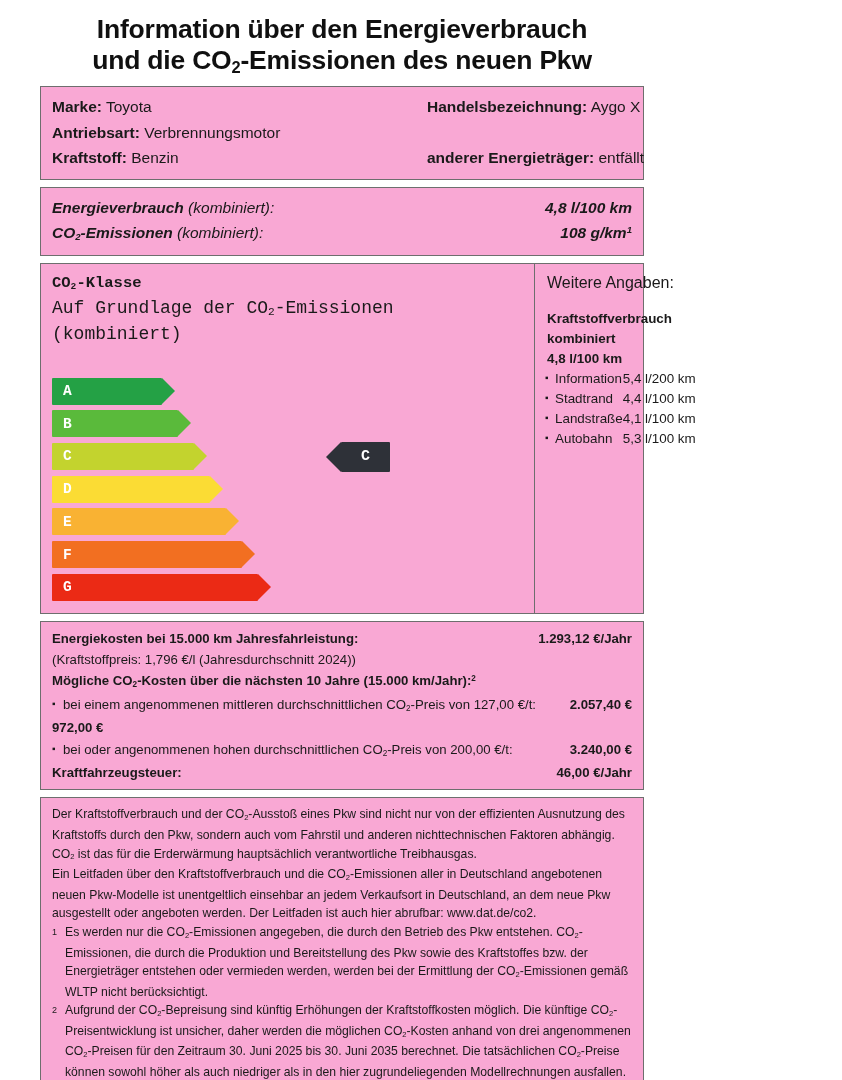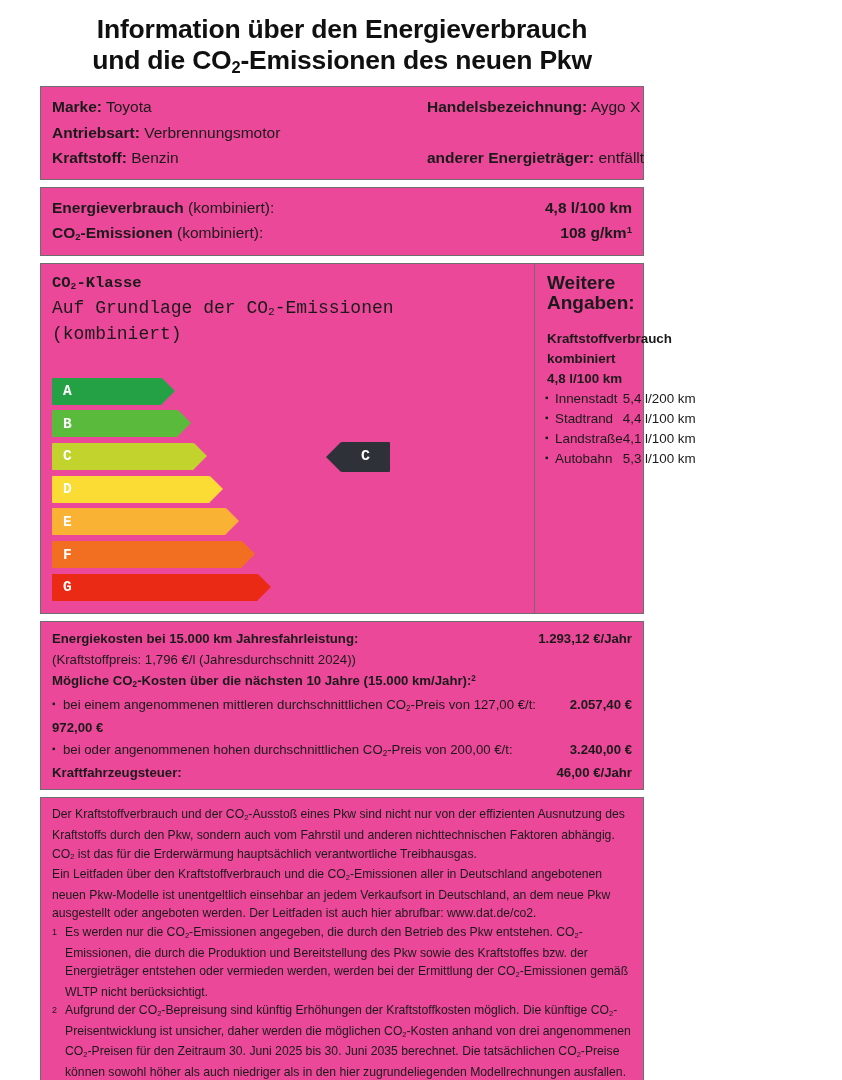--- a/index.html
+++ b/index.html
@@ -33,40 +33,40 @@
     color: #101010;
   }
   .title .l2 { display: block; }
   sub { font-size: 0.62em; vertical-align: baseline; position: relative; top: 0.26em; }
   sup { font-size: 0.62em; vertical-align: baseline; position: relative; top: -0.48em; }
 
   
   .box {
     border: 1.6px solid #6e6e6e;
     box-sizing: border-box;
-    background: #ec4899;
+    background: #f9a8d4;
     margin-top: 7px;
   }
 
   
   .ident {
     padding: 7px 11px 8px 11px;
   }
   .ident-row {
     display: flex;
     font-size: 15.5px;
     line-height: 25.5px;
     white-space: nowrap;
   }
   .ident-col-l { width: 375px; flex: 0 0 375px; }
   .ident-col-r { flex: 1; }
   .lbl { font-weight: bold; }
 
   
-  .consum { padding: 7px 11px 7px 11px; }
+  .consum { padding: 7px 11px 7px 11px; font-style: italic; }
   .consum-row {
     display: flex;
     justify-content: space-between;
     font-size: 15.5px;
     line-height: 25.5px;
     white-space: nowrap;
   }
   .consum-row .val { font-weight: bold; }
 
   
@@ -141,21 +141,21 @@
     height: 0;
     border-top: 15px solid transparent;
     border-bottom: 15px solid transparent;
     border-right: 15px solid #2e3138;
   }
   .co2-right {
     flex: 1;
     padding: 9px 10px 0 12px;
     box-sizing: border-box;
   }
-  .wa-title { font-size: 19px; font-weight: bold; line-height: 20px; }
+  .wa-title { font-size: 16px; font-weight: normal; line-height: 20px; }
   .wa-gap { height: 16px; }
   .wa-head { font-size: 13.4px; font-weight: bold; line-height: 20px; }
   .wa-row {
     display: flex;
     justify-content: space-between;
     font-size: 13.4px;
     line-height: 20px;
     white-space: nowrap;
   }
   .wa-row.main { font-weight: bold; flex-direction: column; }
@@ -312,21 +312,21 @@
     <div class="co2-right">
       <div class="wa-title">Weitere Angaben:</div>
       <div class="wa-gap"></div>
       <div class="wa-head">Kraftstoffverbrauch</div>
       <div id="wa-rows">
           <div class="wa-row main">
             <div class="nm">kombiniert</div>
             <div class="vl">4,8 l/100 km</div>
           </div>
           <div class="wa-row sub">
-            <div class="nm">Innenstadt</div>
+            <div class="nm">Information</div>
             <div class="vl">5,4 l/200 km</div>
           </div>
           <div class="wa-row sub">
             <div class="nm">Stadtrand</div>
             <div class="vl">4,4 l/100 km</div>
           </div>
           <div class="wa-row sub">
             <div class="nm">Landstraße</div>
             <div class="vl">4,1 l/100 km</div>
           </div>

